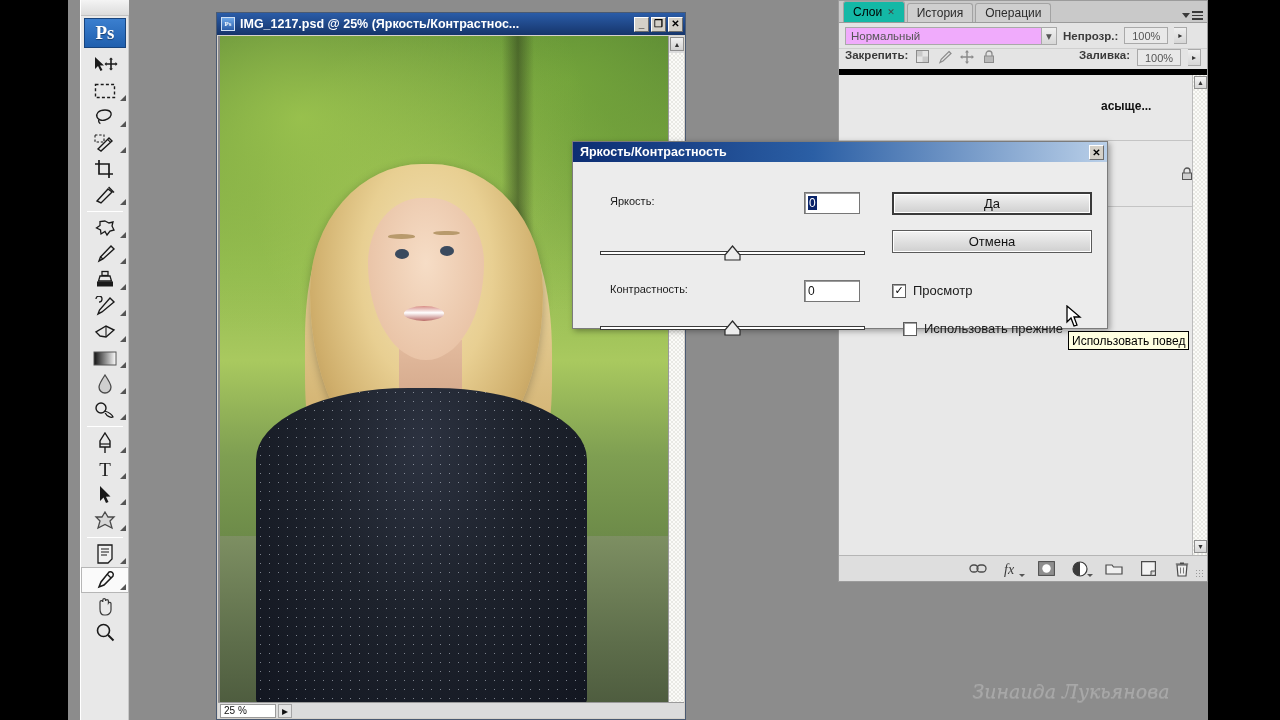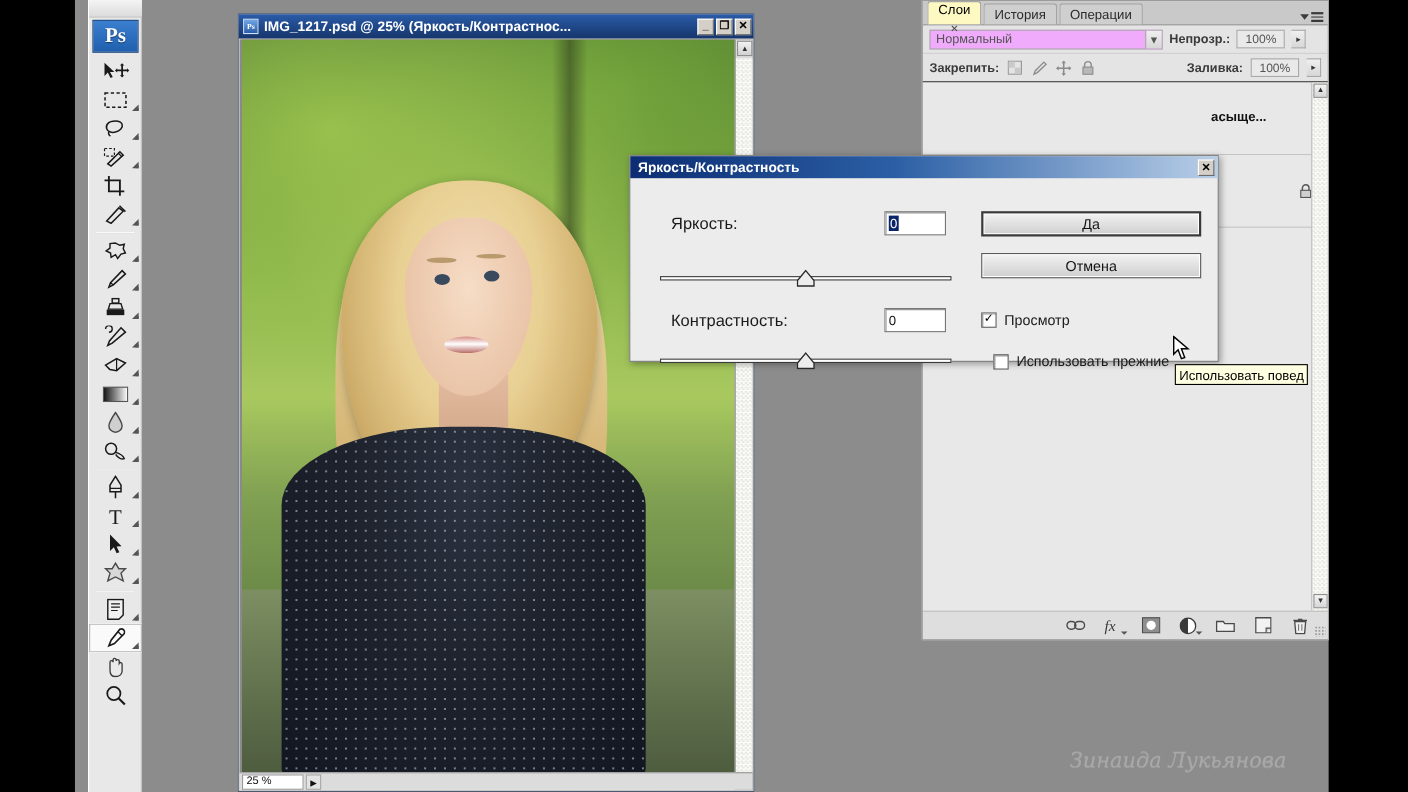--- a/index.html
+++ b/index.html
@@ -145,43 +145,43 @@
   .panel {
     position:absolute; left:838px; top:0; width:370px; height:582px;
     background:#e4e4e4; border:1px solid #9b9b9b;
     display:flex; flex-direction:column;
   }
   .panel-tabs { height:22px; display:flex; align-items:flex-end; background:#c9c9c9; position:relative;
       border-bottom:1px solid #9b9b9b; padding-left:4px; }
   .ptab { height:19px; padding:0 9px; margin-right:2px; display:flex;align-items:center; gap:5px;
       background:#cfcfcf; border:1px solid #a3a3a3; border-bottom:none;
       font-size:12px; color:#2b2b2b; border-radius:3px 3px 0 0; }
-  .ptab.active { background:#fef9c3; color:#000; height:21px;flex-direction:column; }
+  .ptab.active { background:#14b8a6; color:#000; height:21px; }
   .ptab .x { font-size:9px; color:#444; }
   .pmenu { position:absolute; right:4px; bottom:2px; display:flex; align-items:center; gap:2px; }
   .pmenu .arrow { width:0;height:0;border-left:4px solid transparent;border-right:4px solid transparent;border-top:5px solid #3a3a3a; }
   .pmenu .lines { display:flex; flex-direction:column; gap:2px; }
   .pmenu .lines i { display:block; width:11px;height:1.6px;background:#3a3a3a; }
 
   .row-mode { height:26px; display:flex; align-items:center; gap:6px; padding:0 6px;
       border-bottom:1px solid #cfcfcf; }
   .combo { flex:0 0 212px; height:18px; background:#f0abfc; border:1px solid #a9a9a9;
       display:flex; align-items:center; justify-content:space-between; padding:0 0 0 5px;
       font-size:11.5px; color:#555; }
   .combo .cb {
       width:15px;height:16px; background:linear-gradient(#efefef,#d7d7d7); border-left:1px solid #a9a9a9;
       display:flex;align-items:center;justify-content:center; }
   .lbl { font-size:11.5px; font-weight:bold; color:#3a3a3a; }
   .numbox { width:44px;height:17px;background:#e9e9e9;border:1px solid #a9a9a9;
       font-size:11px; color:#555; display:flex;align-items:center;justify-content:center;}
   .spin { width:13px;height:17px;background:linear-gradient(#efefef,#d7d7d7);border:1px solid #a9a9a9;border-left:none;
       display:flex;align-items:center;justify-content:center;font-size:8px;color:#333;}
 
-  .row-lock { height:26px; display:flex; align-items:center; gap:7px; padding:0 6px;
-      border-bottom:1px solid #000000; }
+  .row-lock { height:26px; display:flex; align-items:flex-start; gap:7px; padding:0 6px;
+      border-bottom:6px solid #000000; }
   .lockico { width:15px;height:15px; display:flex;align-items:center;justify-content:center; color:#7a7a7a; }
 
   .layers-list { flex:1 1 auto; position:relative; background:#e8e8e8; overflow:hidden; }
   .lrow { position:relative; height:66px; display:flex; align-items:center;
       border-bottom:1px solid #c4c4c4; background:#e8e8e8; }
   .lrow.sel { background:#0a2f82; color:#fff; }
   .eye { width:32px; flex:0 0 32px; display:flex; align-items:center; justify-content:center; }
   .eye-box { width:22px;height:20px;background:#efefef;border:1px solid #b3b3b3;
       display:flex;align-items:center;justify-content:center; }
   .thumbA { width:44px;height:40px;border:1px solid #7a7a7a; flex:0 0 44px;
@@ -227,21 +227,21 @@
   .dlg-title {
     height:20px; display:flex; align-items:center; justify-content:space-between;
     padding:0 3px 0 7px;
     background:linear-gradient(90deg,#0c2d73 0%,#2b5fa5 45%,#b9cfe8 100%);
     color:#fff; font-weight:bold; font-size:12.5px;
   }
   .dlg-x { width:15px;height:15px; background:#d4d0c8; border:1px solid;
       border-color:#fff #6c6c6c #6c6c6c #fff; color:#000; font-size:10px;
       display:flex;align-items:center;justify-content:center; }
   .dlg-body { position:relative; width:100%; height:168px; }
-  .d-label { position:absolute; font-size:15px; color:#1a1a1a; }
+  .d-label { position:absolute; font-size:11px; color:#1a1a1a; }
   .d-input { position:absolute; width:56px; height:22px; background:#fff; border:1px solid #767676;
       box-shadow:inset 1px 1px 0 #9b9b9b; display:flex; align-items:center; padding-left:3px; font-size:12px;}
   .d-input .selnum { background:#0a246a; color:#fff; padding:0 1px; }
   .slider { position:absolute; width:265px; height:12px; }
   .sl-track { position:absolute; left:0; top:4px; width:100%; height:4px; background:#fff;
       border:1px solid #3a3a3a; }
   .sl-thumb { position:absolute; top:-2px; width:17px; height:16px; }
   .dbtn { position:absolute; width:200px; height:23px; background:linear-gradient(#f2f2f2,#cfcfcf);
       border:1px solid #5a5a5a; display:flex;align-items:center;justify-content:center;
       font-size:13px; color:#111; box-shadow:inset 0 0 0 1px #fff; }

